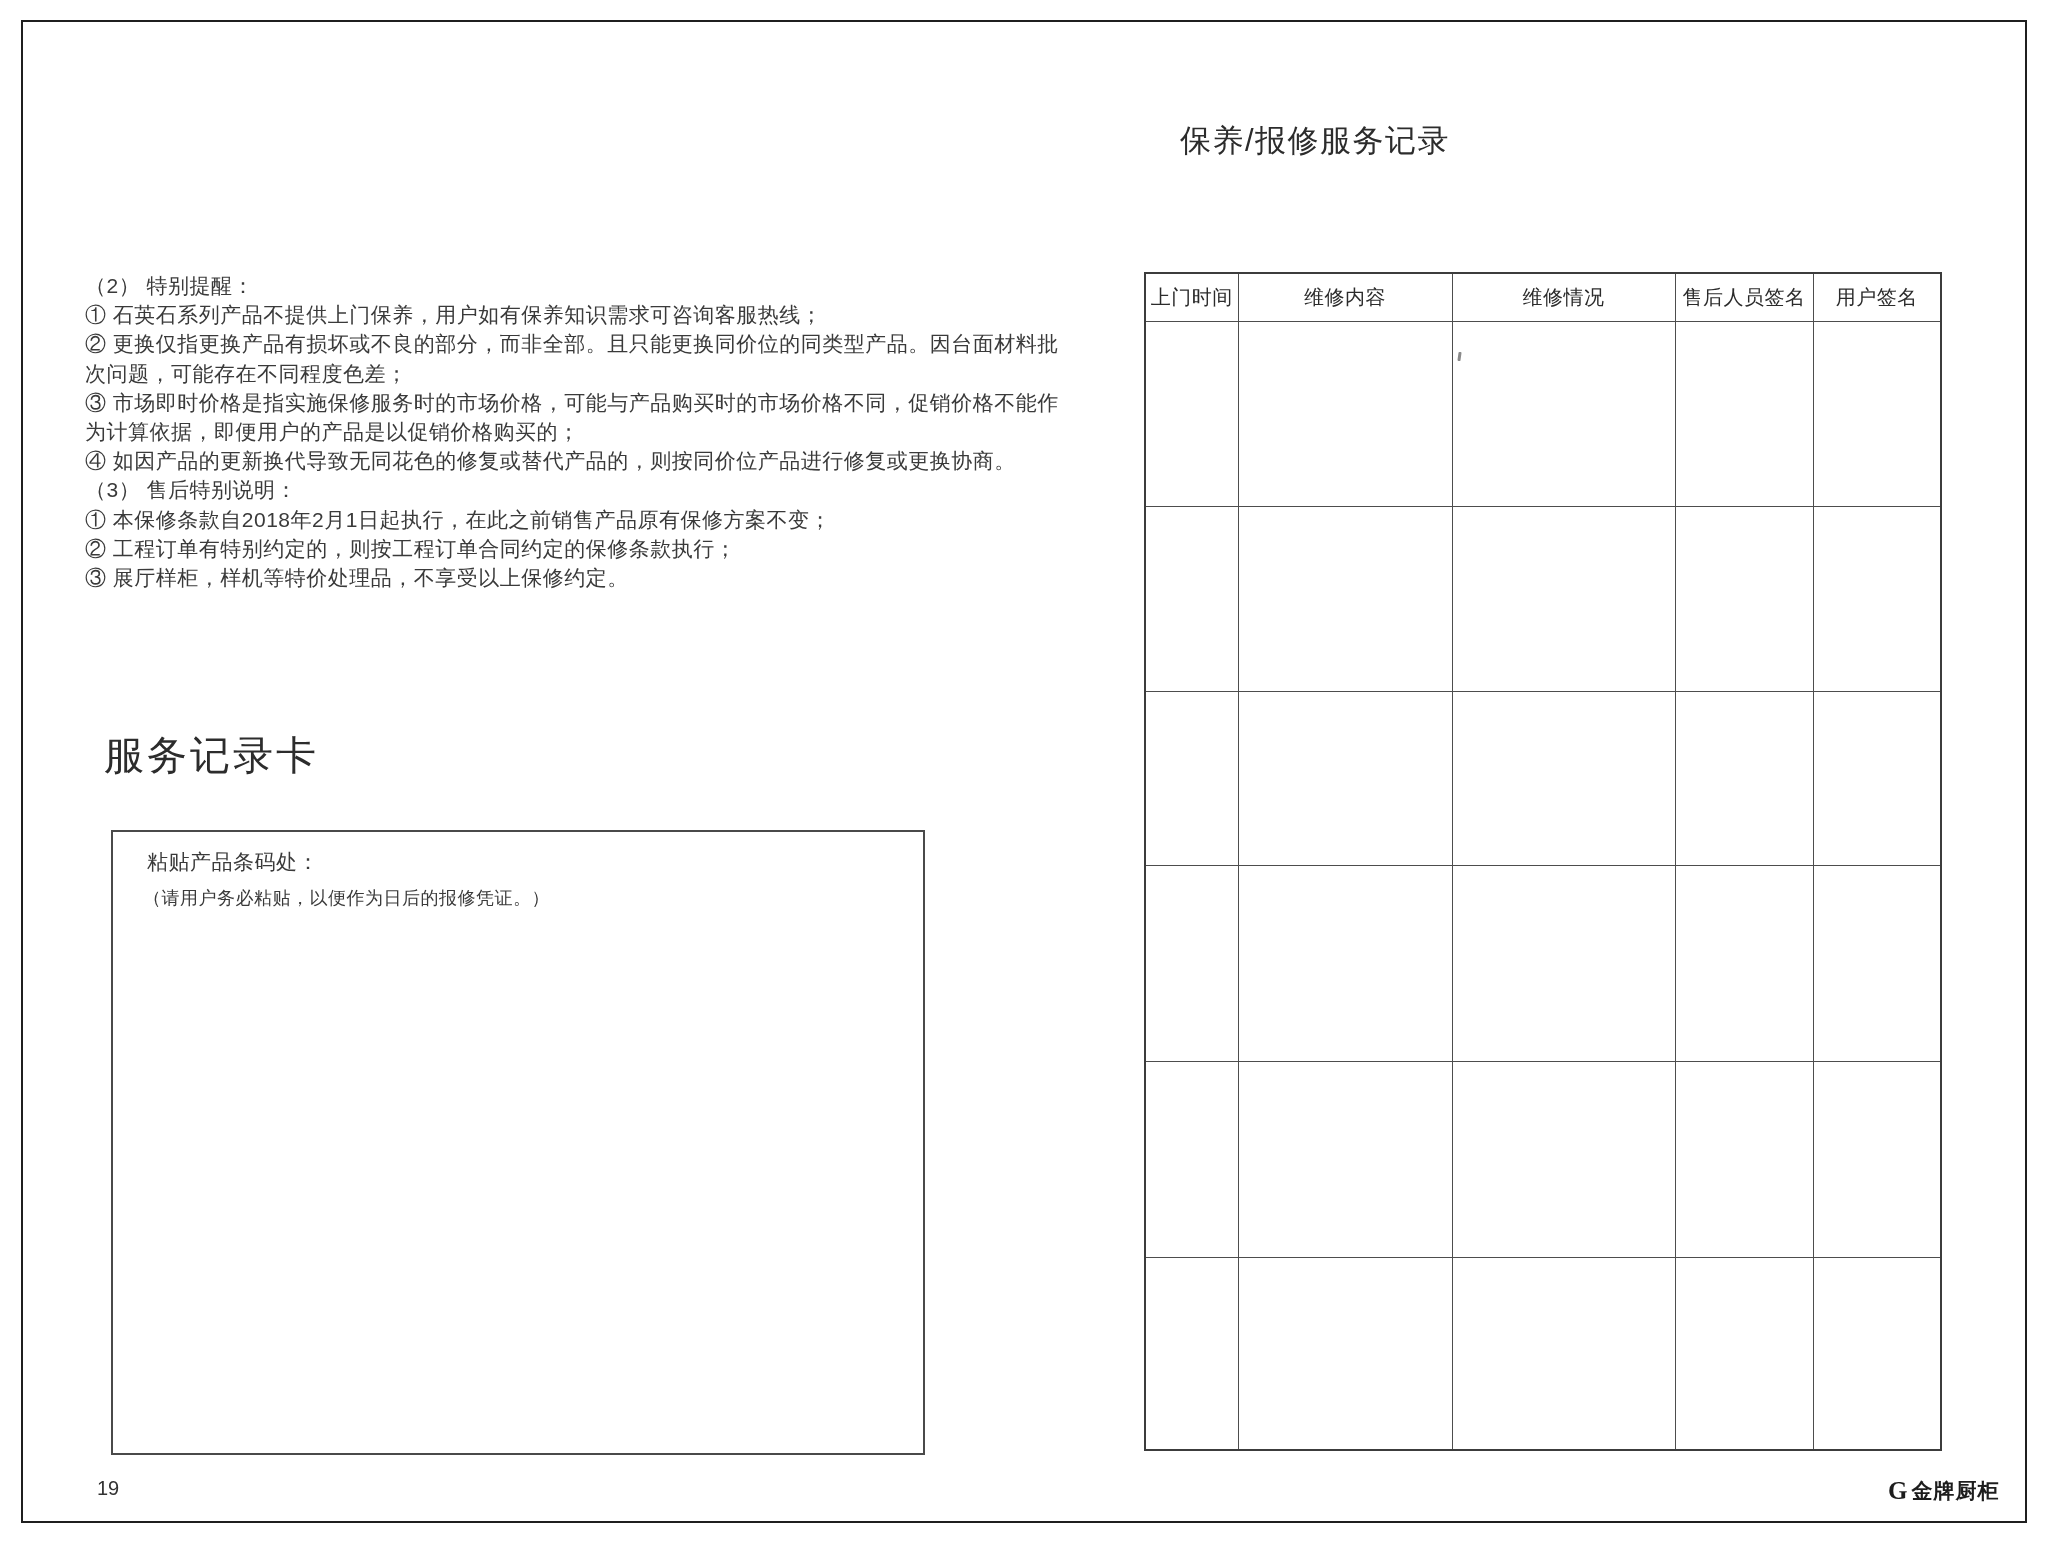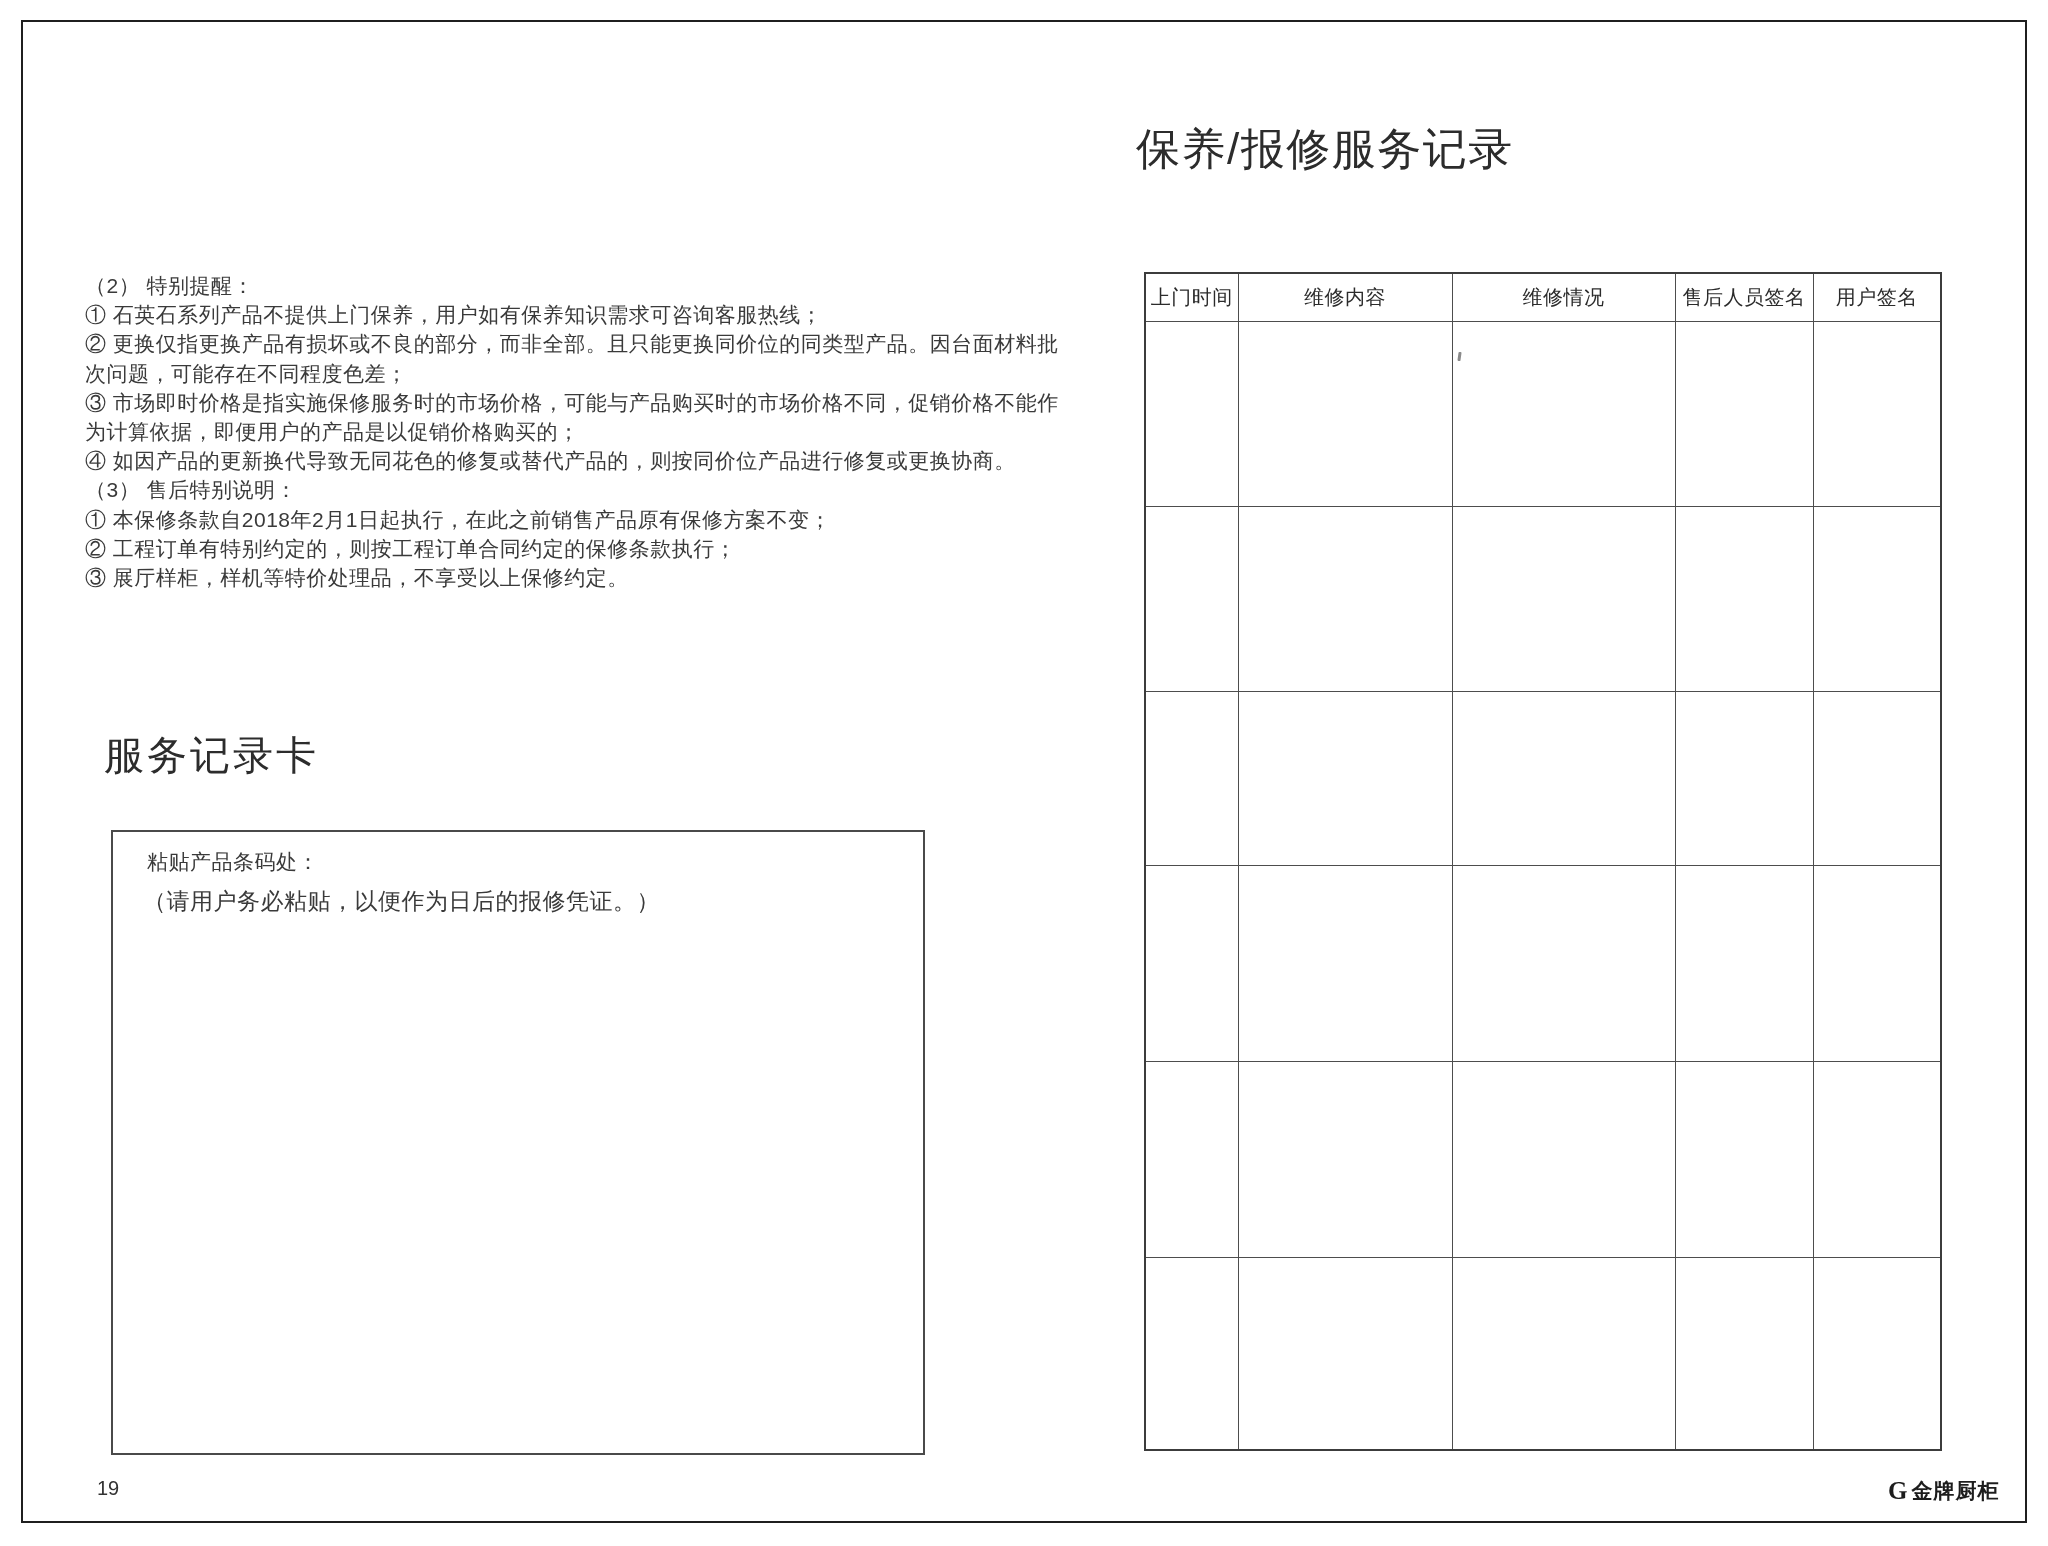--- a/index.html
+++ b/index.html
@@ -41,27 +41,27 @@
     position: absolute; left: 111px; top: 830px;
     width: 814px; height: 625px;
     border: 2px solid #4a4a4a;
   }
   .barcode-box .bb-title {
     position: absolute; left: 34px; top: 16px;
     font-size: 21px; color: #3a3a3a; letter-spacing: 0.5px;
   }
   .barcode-box .bb-note {
     position: absolute; left: 30px; top: 54px;
-    font-size: 23px; color: #3a3a3a; letter-spacing: 0.5px;
+    font-size: 18px; color: #3a3a3a; letter-spacing: 0.5px;
   }
 
   
   .record-title {
-    position: absolute; left: 1136px; top: 120px;
-    font-size: 44px; letter-spacing: 1.5px;
+    position: absolute; left: 1180px; top: 120px;
+    font-size: 31px; letter-spacing: 1.5px;
     color: #2c2c2c; font-weight: 500;
   }
 
   table.record-table {
     position: absolute; left: 1144px; top: 272px;
     width: 796px; height: 1177px;
     border-collapse: collapse;
     table-layout: fixed;
   }
   table.record-table th, table.record-table td {

